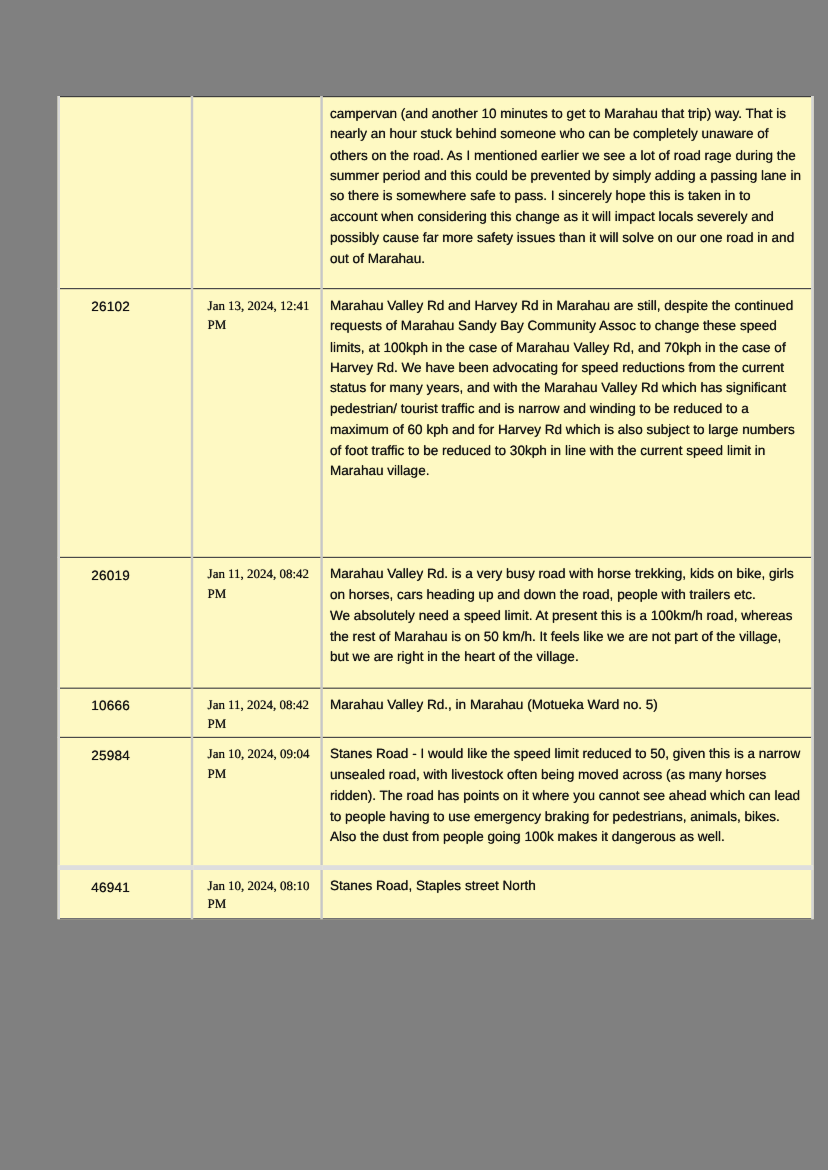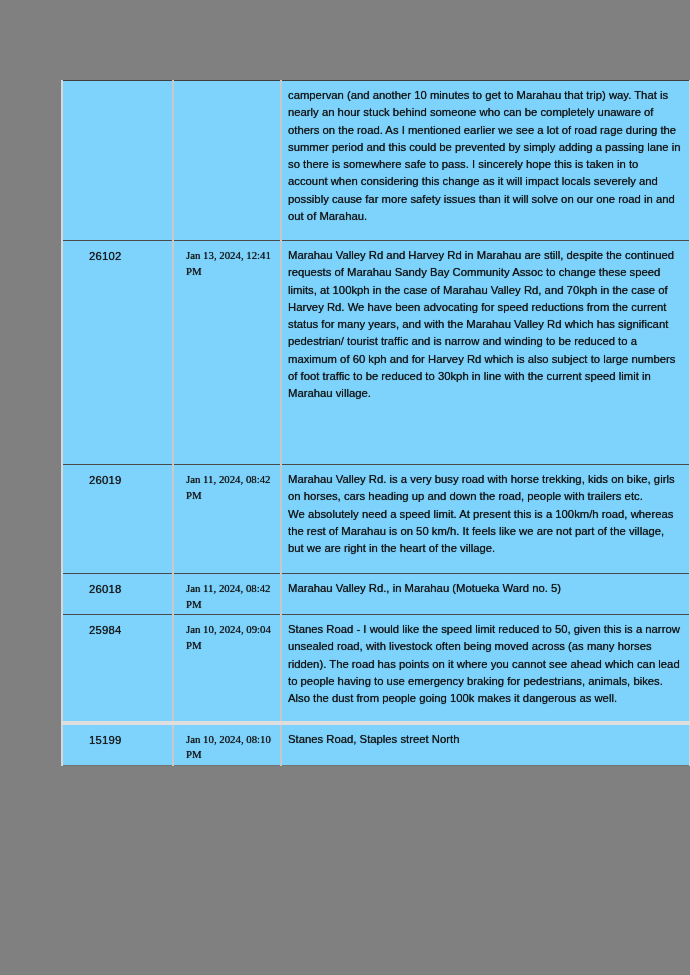--- a/index.html
+++ b/index.html
@@ -12,26 +12,26 @@
     overflow: hidden;
   }
   .page {
     position: relative;
     width: 690px;
     height: 975px;
     background: #808080;
   }
   table.submissions {
     position: absolute;
-    left: 61px;
+    left: 48px;
     top: 80px;
     width: 562px;
     border-collapse: collapse;
     table-layout: fixed;
-    background: #7dd3fc;
+    background: #fef9c3;
     border-left: 2px solid #d8d8d8;
     border-right: 2px solid #d4d4d4;
     border-top: 1px solid #3f3f3f;
     border-bottom: 1px solid #737373;
   }
   td {
     vertical-align: top;
     color: #161616;
     font-size: 11.3px;
     line-height: 17.3px;
@@ -86,29 +86,29 @@
         <td class="col-date">Jan 13, 2024, 12:41 PM</td>
         <td class="col-comment">Marahau Valley Rd and Harvey Rd in Marahau are still, despite the continued requests of Marahau Sandy Bay Community Assoc to change these speed limits, at 100kph in the case of Marahau Valley Rd, and 70kph in the case of Harvey Rd. We have been advocating for speed reductions from the current status for many years, and with the Marahau Valley Rd which has significant pedestrian/ tourist traffic and is narrow and winding to be reduced to a maximum of 60 kph and for Harvey Rd which is also subject to large numbers of foot traffic to be reduced to 30kph in line with the current speed limit in Marahau village.</td>
       </tr>
       <tr class="r4">
         <td class="col-id">26019</td>
         <td class="col-date">Jan 11, 2024, 08:42 PM</td>
         <td class="col-comment">Marahau Valley Rd. is a very busy road with horse trekking, kids on bike, girls on horses, cars heading up and down the road, people with trailers etc.
 We absolutely need a speed limit. At present this is a 100km/h road, whereas the rest of Marahau is on 50 km/h. It feels like we are not part of the village, but we are right in the heart of the village.</td>
       </tr>
       <tr class="r5">
-        <td class="col-id">26018</td>
+        <td class="col-id">10666</td>
         <td class="col-date">Jan 11, 2024, 08:42 PM</td>
         <td class="col-comment">Marahau Valley Rd., in Marahau (Motueka Ward no. 5)</td>
       </tr>
       <tr class="r6">
         <td class="col-id">25984</td>
         <td class="col-date">Jan 10, 2024, 09:04 PM</td>
         <td class="col-comment">Stanes Road - I would like the speed limit reduced to 50, given this is a narrow unsealed road, with livestock often being moved across (as many horses ridden). The road has points on it where you cannot see ahead which can lead to people having to use emergency braking for pedestrians, animals, bikes. Also the dust from people going 100k makes it dangerous as well.</td>
       </tr>
       <tr class="r7 sep-above">
-        <td class="col-id">15199</td>
+        <td class="col-id">46941</td>
         <td class="col-date">Jan 10, 2024, 08:10 PM</td>
         <td class="col-comment">Stanes Road, Staples street North</td>
       </tr>
     </tbody>
   </table>
 </div>
 
 </body></html>

